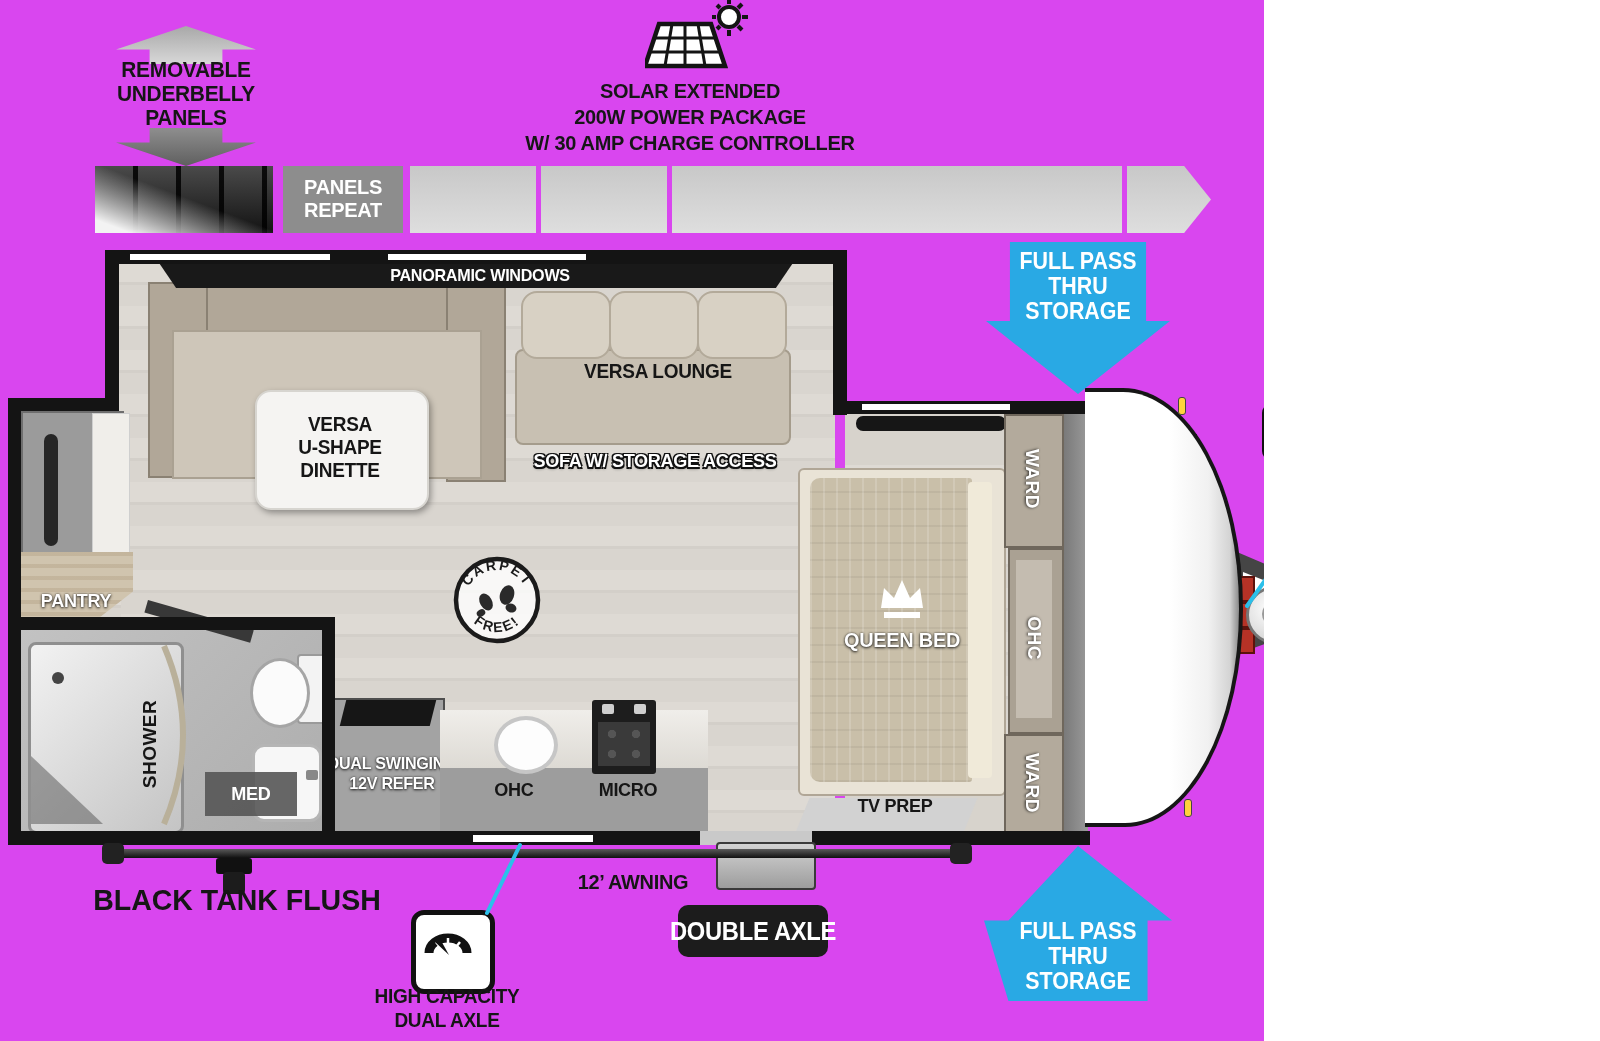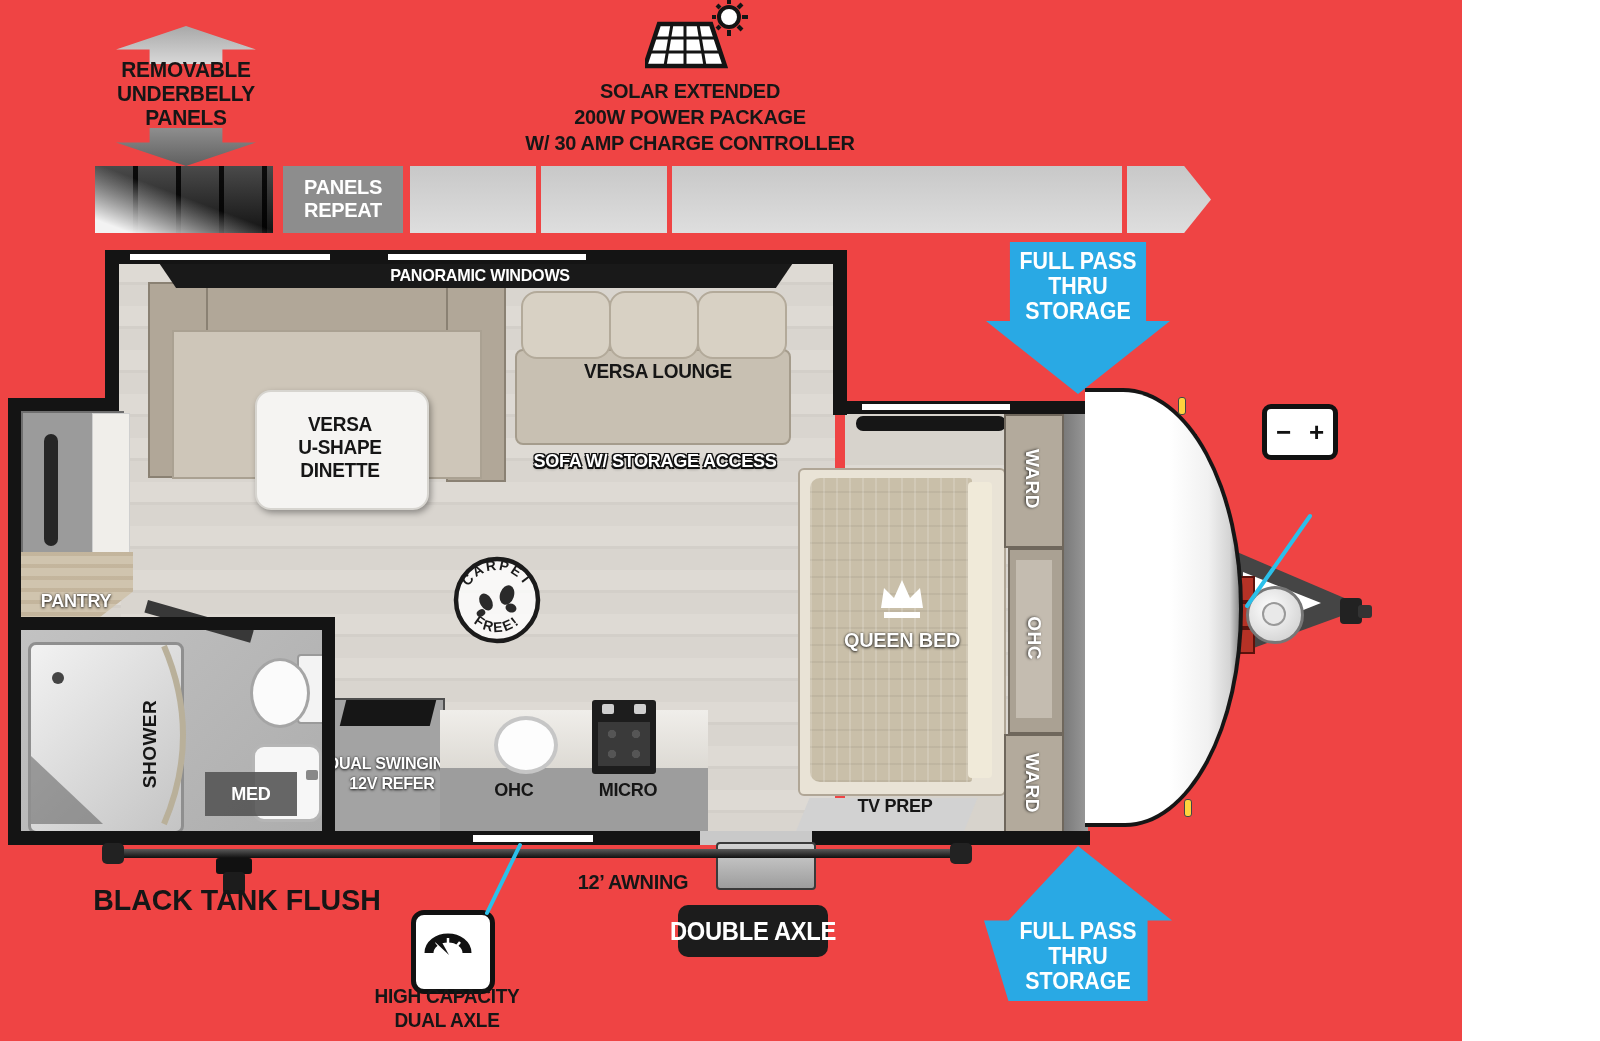--- a/index.html
+++ b/index.html
@@ -1,16 +1,16 @@
 <!DOCTYPE html>
 <html><head>
 <meta charset="utf-8">
 <style>
   html,body{margin:0;padding:0;background:#fff;}
-  #canvas{position:relative;width:1462px;height:1041px;background:#ef4444;overflow:hidden;
+  #canvas{position:relative;width:1264px;height:1041px;background:#d946ef;overflow:hidden;
           font-family:"Liberation Sans",sans-serif;}
   .abs{position:absolute;}
   .wall{position:absolute;background:#141414;}
   .lbl{position:absolute;font-weight:bold;white-space:pre-line;text-align:center;
        transform:translate(-50%,-50%) scaleX(.95);line-height:1.13;letter-spacing:-.3px;
        font-family:"Liberation Sans",sans-serif;}
   .lbl.nosq{transform:translate(-50%,-50%);}
   .white{color:#fff;text-shadow:0 1px 3px rgba(0,0,0,.8),0 0 2px rgba(0,0,0,.55);}
   .black{color:#161616;}
   .outline{color:#fff;text-shadow:-1.5px -1.5px 0 #111,1.5px -1.5px 0 #111,-1.5px 1.5px 0 #111,

